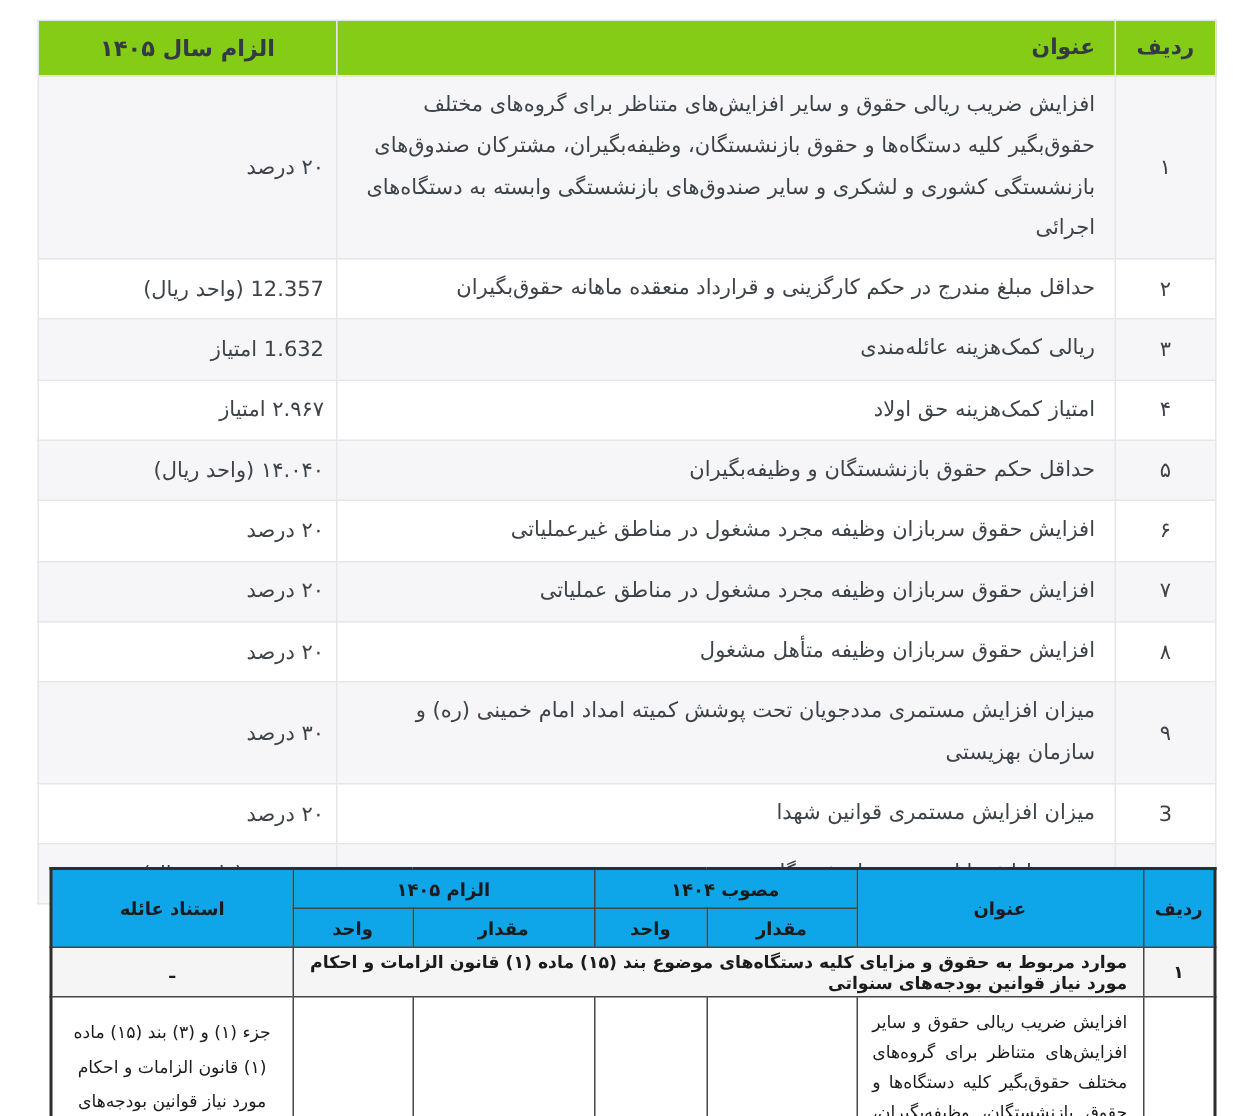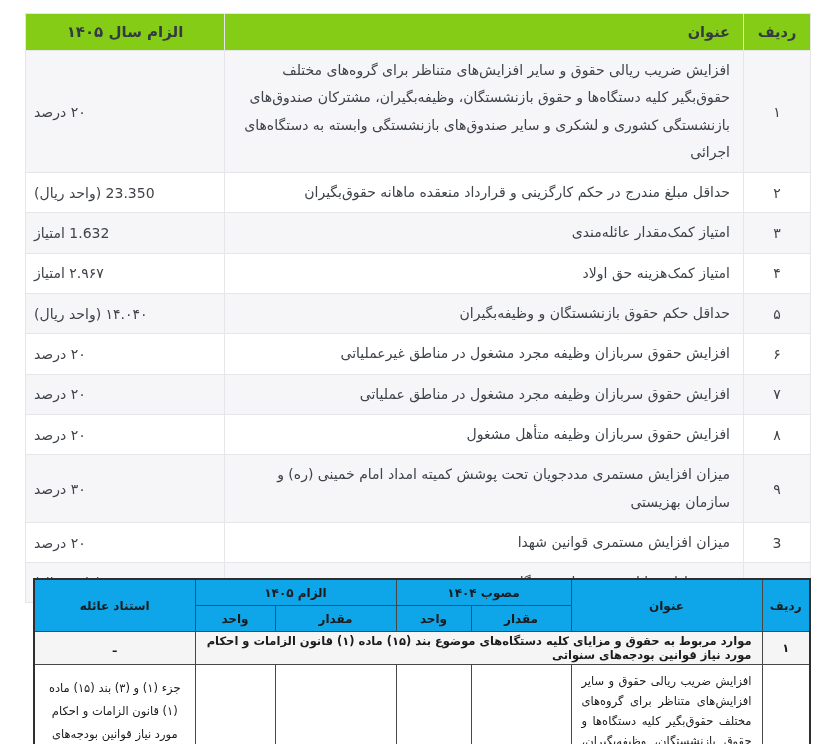--- a/index.html
+++ b/index.html
@@ -26,21 +26,21 @@
   table.sum thead th.h-no{text-align:center;}
   table.sum thead th.h-title{text-align:right;}
   table.sum thead th.h-val{text-align:center;font-size:15px;}
   table.sum tbody tr:nth-child(odd) td{background:#f6f6f8;}
   table.sum tbody tr:nth-child(even) td{background:#ffffff;}
   table.sum td.t-no{text-align:center;vertical-align:middle;}
   table.sum td.t-title{
     text-align:right;vertical-align:middle;
     padding:6px 13px;line-height:1.95;
   }
-  table.sum td.t-val{text-align:left;vertical-align:middle;padding:6px 8px;}
+  table.sum td.t-val{text-align:right;vertical-align:middle;padding:6px 8px;}
 
   
   table.det{
     position:absolute;top:578px;left:33px;width:778px;
     border-collapse:collapse;table-layout:fixed;direction:rtl;
     font-size:11.5px;color:#1b1b1b;border:2px solid #2e2e2e;
   }
   table.det th,table.det td{border:1px solid #474747;}
   table.det col.c2-no{width:48px;}
   table.det col.c2-title{width:191px;}
@@ -88,25 +88,25 @@
     </thead>
     <tbody>
       <tr>
         <td class="t-no">۱</td>
         <td class="t-title">افزایش ضریب ریالی حقوق و سایر افزایش‌های متناظر برای گروه‌های مختلف حقوق‌بگیر کلیه دستگاه‌ها و حقوق بازنشستگان، وظیفه‌بگیران، مشترکان صندوق‌های بازنشستگی کشوری و لشکری و سایر صندوق‌های بازنشستگی وابسته به دستگاه‌های اجرائی</td>
         <td class="t-val">۲۰ درصد</td>
       </tr>
       <tr>
         <td class="t-no">۲</td>
         <td class="t-title">حداقل مبلغ مندرج در حکم کارگزینی و قرارداد منعقده ماهانه حقوق‌بگیران</td>
-        <td class="t-val">23.350 (واحد ریال)</td>
+        <td class="t-val">12.357 (واحد ریال)</td>
       </tr>
       <tr>
         <td class="t-no">۳</td>
-        <td class="t-title">امتیاز کمک‌مقدار عائله‌مندی</td>
+        <td class="t-title">ریالی کمک‌هزینه عائله‌مندی</td>
         <td class="t-val">1.632 امتیاز</td>
       </tr>
       <tr>
         <td class="t-no">۴</td>
         <td class="t-title">امتیاز کمک‌هزینه حق اولاد</td>
         <td class="t-val">۲.۹۶۷ امتیاز</td>
       </tr>
       <tr>
         <td class="t-no">۵</td>
         <td class="t-title">حداقل حکم حقوق بازنشستگان و وظیفه‌بگیران</td>

